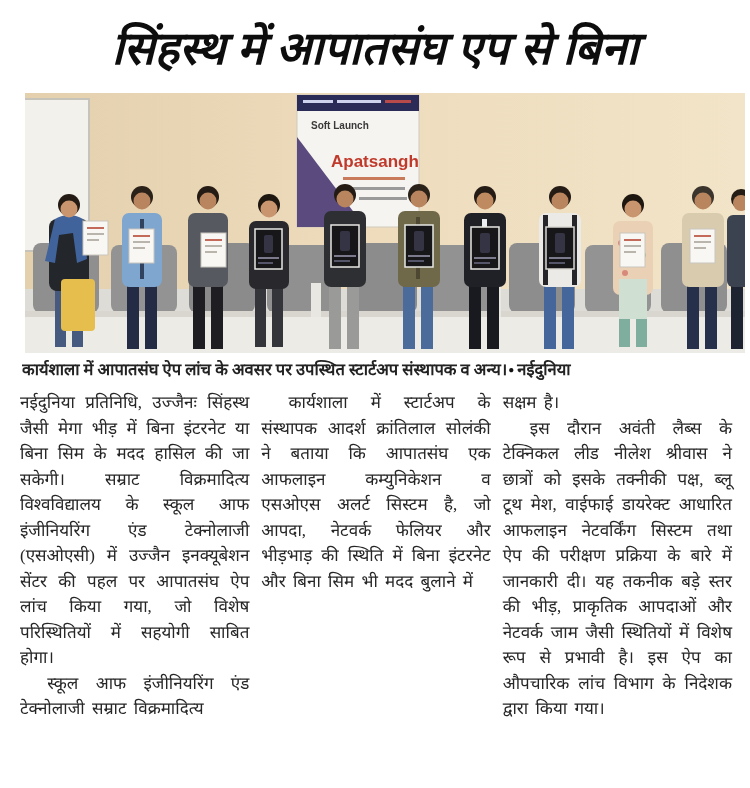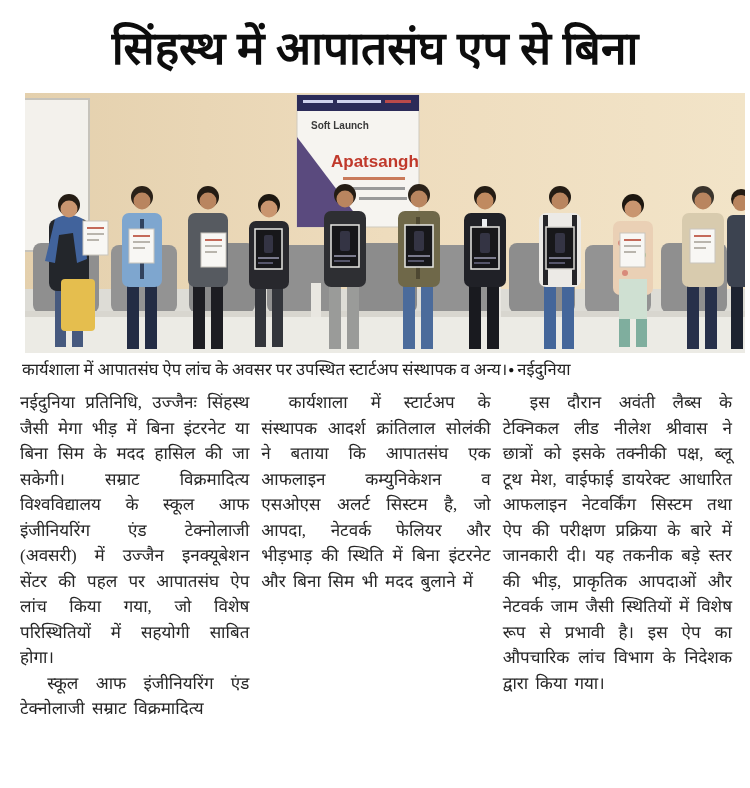--- a/index.html
+++ b/index.html
@@ -15,33 +15,33 @@
   
   .headline {
     padding:14px 14px 6px 14px;
     text-align:center;
     font-weight:700;
     color:#0d0d0d;
     line-height:1.5;
     font-size:46px;
     letter-spacing:0px;
   }
-  .headline .hl-line { display:block; white-space:nowrap; }
+  .headline .hl-line { display:block; white-space:nowrap;font-style:italic; }
   
   .photo-wrap {
     margin:4px 5px 0 25px;
     width:720px; height:260px;
     position:relative;
   }
   .photo-wrap svg { display:block; }
   
   .caption {
     margin:4px 20px 0 22px;
     font-size:16.5px;
-    font-weight:400;
+    font-weight:700;
     color:#222;
     white-space:nowrap;
     overflow:hidden;
   }
   .caption .bullet { font-size:10px; vertical-align:2px; padding:0 3px 0 1px; color:#111; }
   
   .article {
     display:flex;
     gap:12px;
     margin:10px 18px 0 20px;
@@ -271,24 +271,25 @@
       </g>
     </svg>
   </div>
 
   <div class="caption">
     <span>कार्यशाला में आपातसंघ ऐप लांच के अवसर पर उपस्थित स्टार्टअप संस्थापक व अन्य।</span><span class="bullet">●</span><span>नईदुनिया</span>
   </div>
 
   <div class="article">
     <div class="col">
-      <p>नईदुनिया प्रतिनिधि, उज्जैनः सिंहस्थ जैसी मेगा भीड़ में बिना इंटरनेट या बिना सिम के मदद हासिल की जा सकेगी। सम्राट विक्रमादित्य विश्वविद्यालय के स्कूल आफ इंजीनियरिंग एंड टेक्नोलाजी (अवसरी) में उज्जैन इनक्यूबेशन सेंटर की पहल पर आपातसंघ ऐप लांच किया गया, जो विशेष परिस्थितियों में सहयोगी साबित होगा।</p>
+      <p>नईदुनिया प्रतिनिधि, उज्जैनः सिंहस्थ जैसी मेगा भीड़ में बिना इंटरनेट या बिना सिम के मदद हासिल की जा सकेगी। सम्राट विक्रमादित्य विश्वविद्यालय के स्कूल आफ इंजीनियरिंग एंड टेक्नोलाजी (एसओएसी) में उज्जैन इनक्यूबेशन सेंटर की पहल पर आपातसंघ ऐप लांच किया गया, जो विशेष परिस्थितियों में सहयोगी साबित होगा।</p>
       <p class="indent">स्कूल आफ इंजीनियरिंग एंड टेक्नोलाजी सम्राट विक्रमादित्य</p>
     </div>
     <div class="col">
       <p class="indent">कार्यशाला में स्टार्टअप के संस्थापक आदर्श क्रांतिलाल सोलंकी ने बताया कि आपातसंघ एक आफलाइन कम्युनिकेशन व एसओएस अलर्ट सिस्टम है, जो आपदा, नेटवर्क फेलियर और भीड़भाड़ की स्थिति में बिना इंटरनेट और बिना सिम भी मदद बुलाने में</p>
     </div>
     <div class="col">
+      <p>सक्षम है।</p>
       <p class="indent">इस दौरान अवंती लैब्स के टेक्निकल लीड नीलेश श्रीवास ने छात्रों को इसके तक्नीकी पक्ष, ब्लू टूथ मेश, वाईफाई डायरेक्ट आधारित आफलाइन नेटवर्किंग सिस्टम तथा ऐप की परीक्षण प्रक्रिया के बारे में जानकारी दी। यह तकनीक बड़े स्तर की भीड़, प्राकृतिक आपदाओं और नेटवर्क जाम जैसी स्थितियों में विशेष रूप से प्रभावी है। इस ऐप का औपचारिक लांच विभाग के निदेशक द्वारा किया गया।</p>
     </div>
   </div>
 
 </div>
 
 </body></html>

